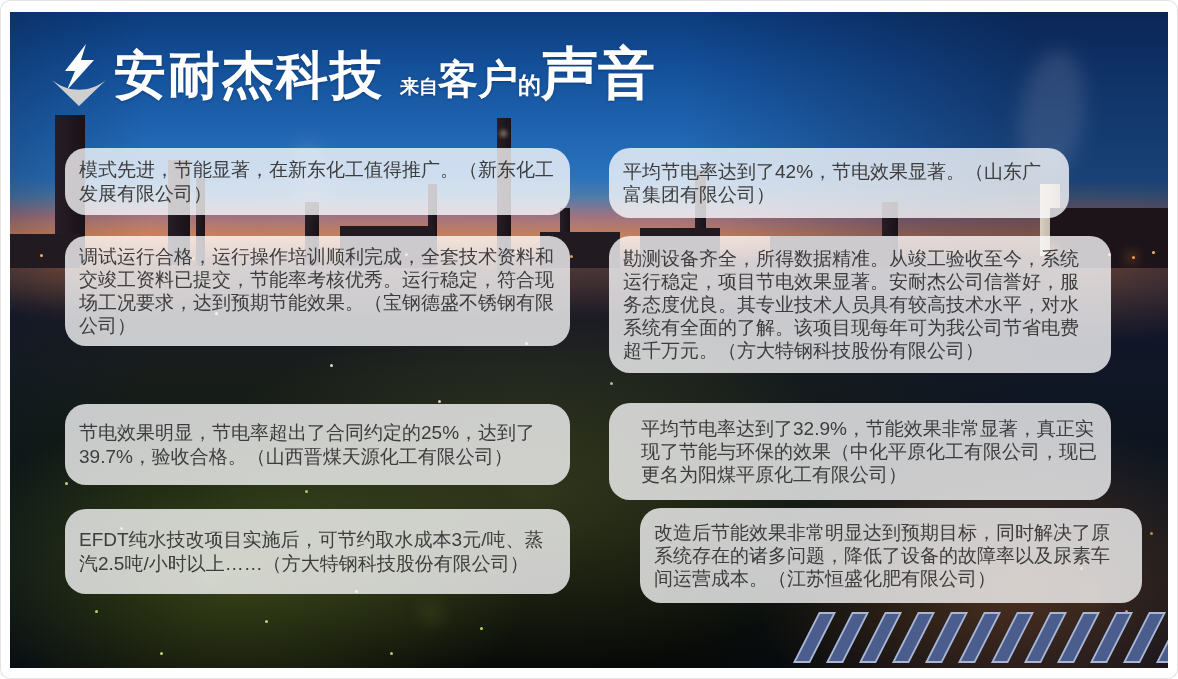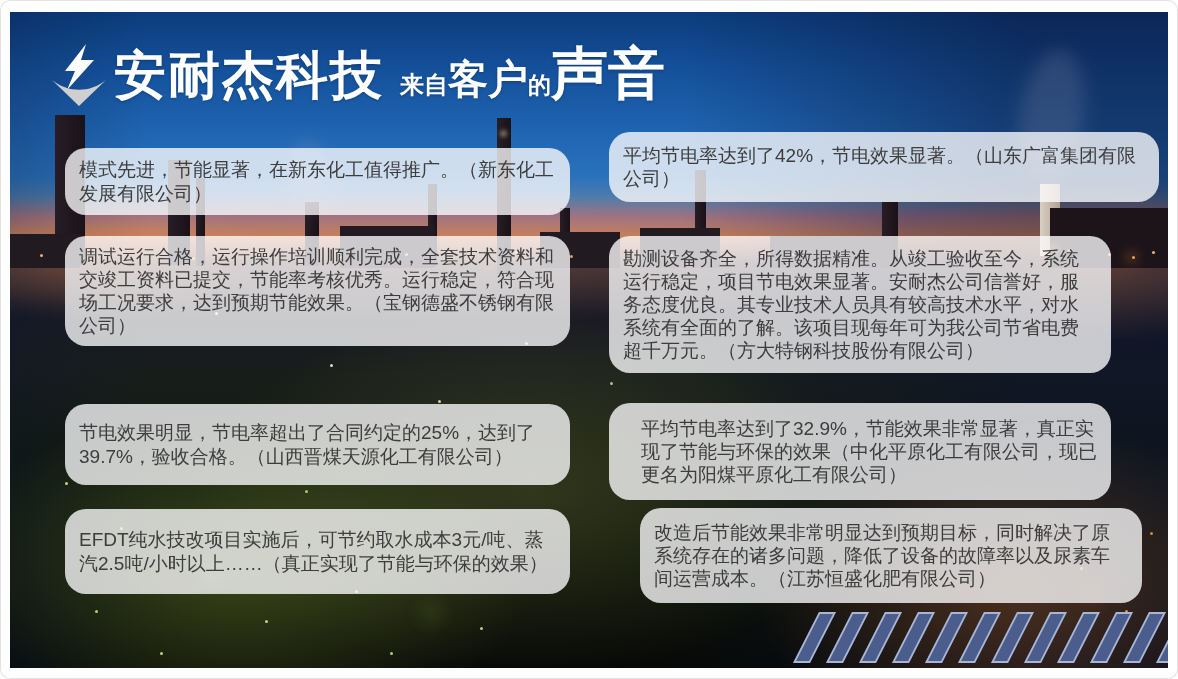--- a/index.html
+++ b/index.html
@@ -54,33 +54,33 @@
     420px 600px 20px 6px rgba(200,230,100,.22),1080px 580px 20px 6px rgba(255,130,30,.3),
     1040px 236px 8px 3px rgba(255,130,40,.75),492px 120px 5px 1px rgba(255,240,200,.85);}
   
   .stripes{position:absolute;right:-18px;bottom:5px;display:flex;gap:16px;}
   .stripe{width:13px;height:47px;background:#4a5d8c;border:2px solid #a9b6d2;transform:skewX(-27deg);}
   
   .logo{position:absolute;left:50px;top:44px;}
   .titletext{position:absolute;left:114px;top:40px;white-space:nowrap;color:#ffffff;
     font-weight:bold;text-shadow:0 1px 3px rgba(0,0,0,.25);line-height:66px;height:66px;}
   .t-main{font-size:52px;letter-spacing:2px;margin-top:26px;}
-  .t-s1{font-size:24px;margin-left:16px;}
+  .t-s1{font-size:19px;margin-left:16px;}
   .t-s2{font-size:40px;}
   .t-s3{font-size:23px;}
   .t-s4{font-size:57px;}
   
   .tbox{position:absolute;background:rgba(252,253,254,.78);display:flex;align-items:center;
     padding:0 14px;box-sizing:border-box;border-radius:21px;}
   .tbox p{margin:0;font-size:19px;line-height:1.22;color:#3d3d3d;}
   .b1{left:65px;top:148px;width:505px;height:67px;}
   .b2{left:65px;top:236px;width:505px;height:110px;}
   .b3{left:65px;top:404px;width:505px;height:81px;align-items:center;}
   .b4{left:65px;top:509px;width:505px;height:85px;}
-  .b5{left:609px;top:132px;width:550px;height:70px;}
+  .b5{left:609px;top:148px;width:460px;height:70px;}
   .b6{left:609px;top:236px;width:502px;height:137px;}
   .b7{left:609px;top:403px;width:502px;height:97px;padding-left:32px;}
   .b8{left:640px;top:508px;width:502px;height:95px;}
 </style>
 </head>
 <body>
 
 <div class="slide">
 
   <div class="photo">
@@ -139,21 +139,21 @@
   <div class="tbox b1">
     <p>模式先进，节能显著，在新东化工值得推广。（新东化工发展有限公司）</p>
   </div>
   <div class="tbox b2">
     <p>调试运行合格，运行操作培训顺利完成，全套技术资料和交竣工资料已提交，节能率考核优秀。运行稳定，符合现场工况要求，达到预期节能效果。（宝钢德盛不锈钢有限公司）</p>
   </div>
   <div class="tbox b3">
     <p>节电效果明显，节电率超出了合同约定的25%，达到了39.7%，验收合格。（山西晋煤天源化工有限公司）</p>
   </div>
   <div class="tbox b4">
-    <p>EFDT纯水技改项目实施后，可节约取水成本3元/吨、蒸汽2.5吨/小时以上……（真正实现了节能与环保的效果）</p>
+    <p>EFDT纯水技改项目实施后，可节约取水成本3元/吨、蒸汽2.5吨/小时以上……（方大特钢科技股份有限公司）</p>
   </div>
   <div class="tbox b5">
     <p>平均节电率达到了42%，节电效果显著。（山东广富集团有限公司）</p>
   </div>
   <div class="tbox b6">
     <p>勘测设备齐全，所得数据精准。从竣工验收至今，系统运行稳定，项目节电效果显著。安耐杰公司信誉好，服务态度优良。其专业技术人员具有较高技术水平，对水系统有全面的了解。该项目现每年可为我公司节省电费超千万元。（方大特钢科技股份有限公司）</p>
   </div>
   <div class="tbox b7">
     <p>平均节电率达到了32.9%，节能效果非常显著，真正实现了节能与环保的效果（中化平原化工有限公司，现已更名为阳煤平原化工有限公司）</p>
   </div>

